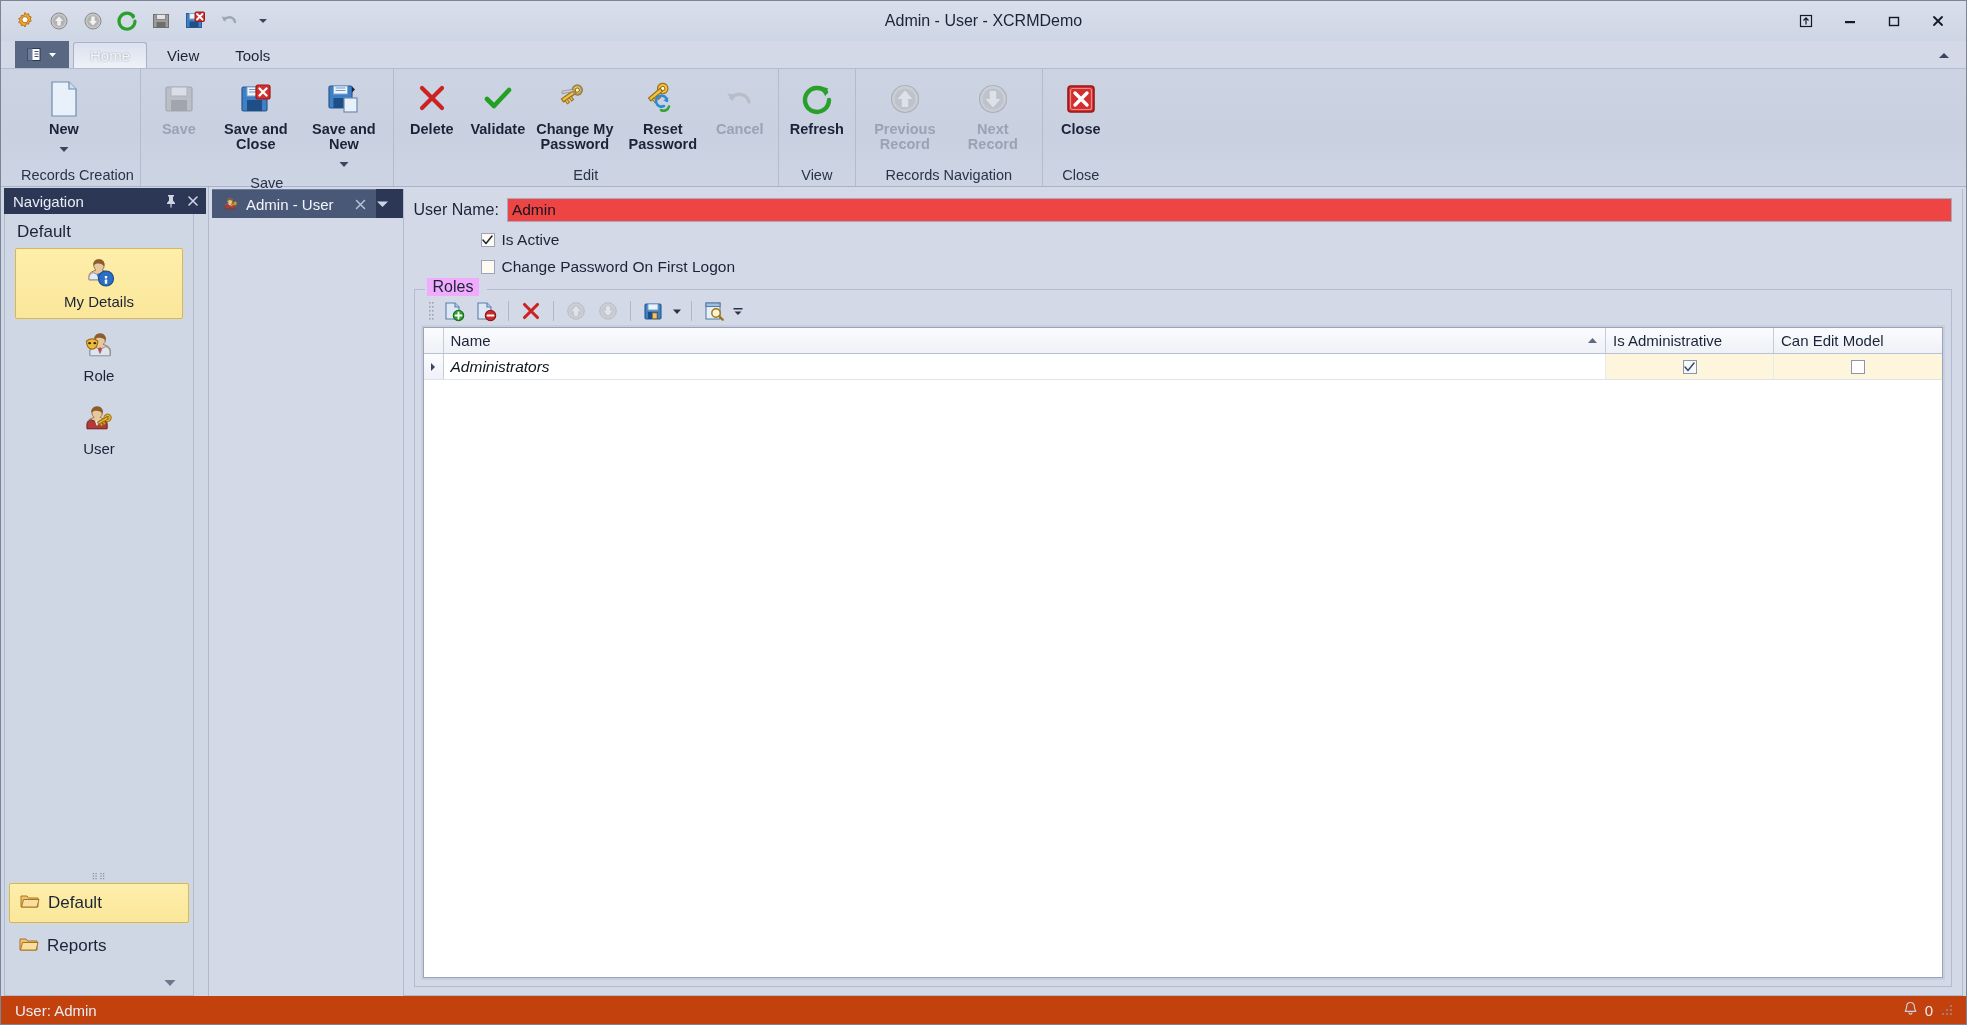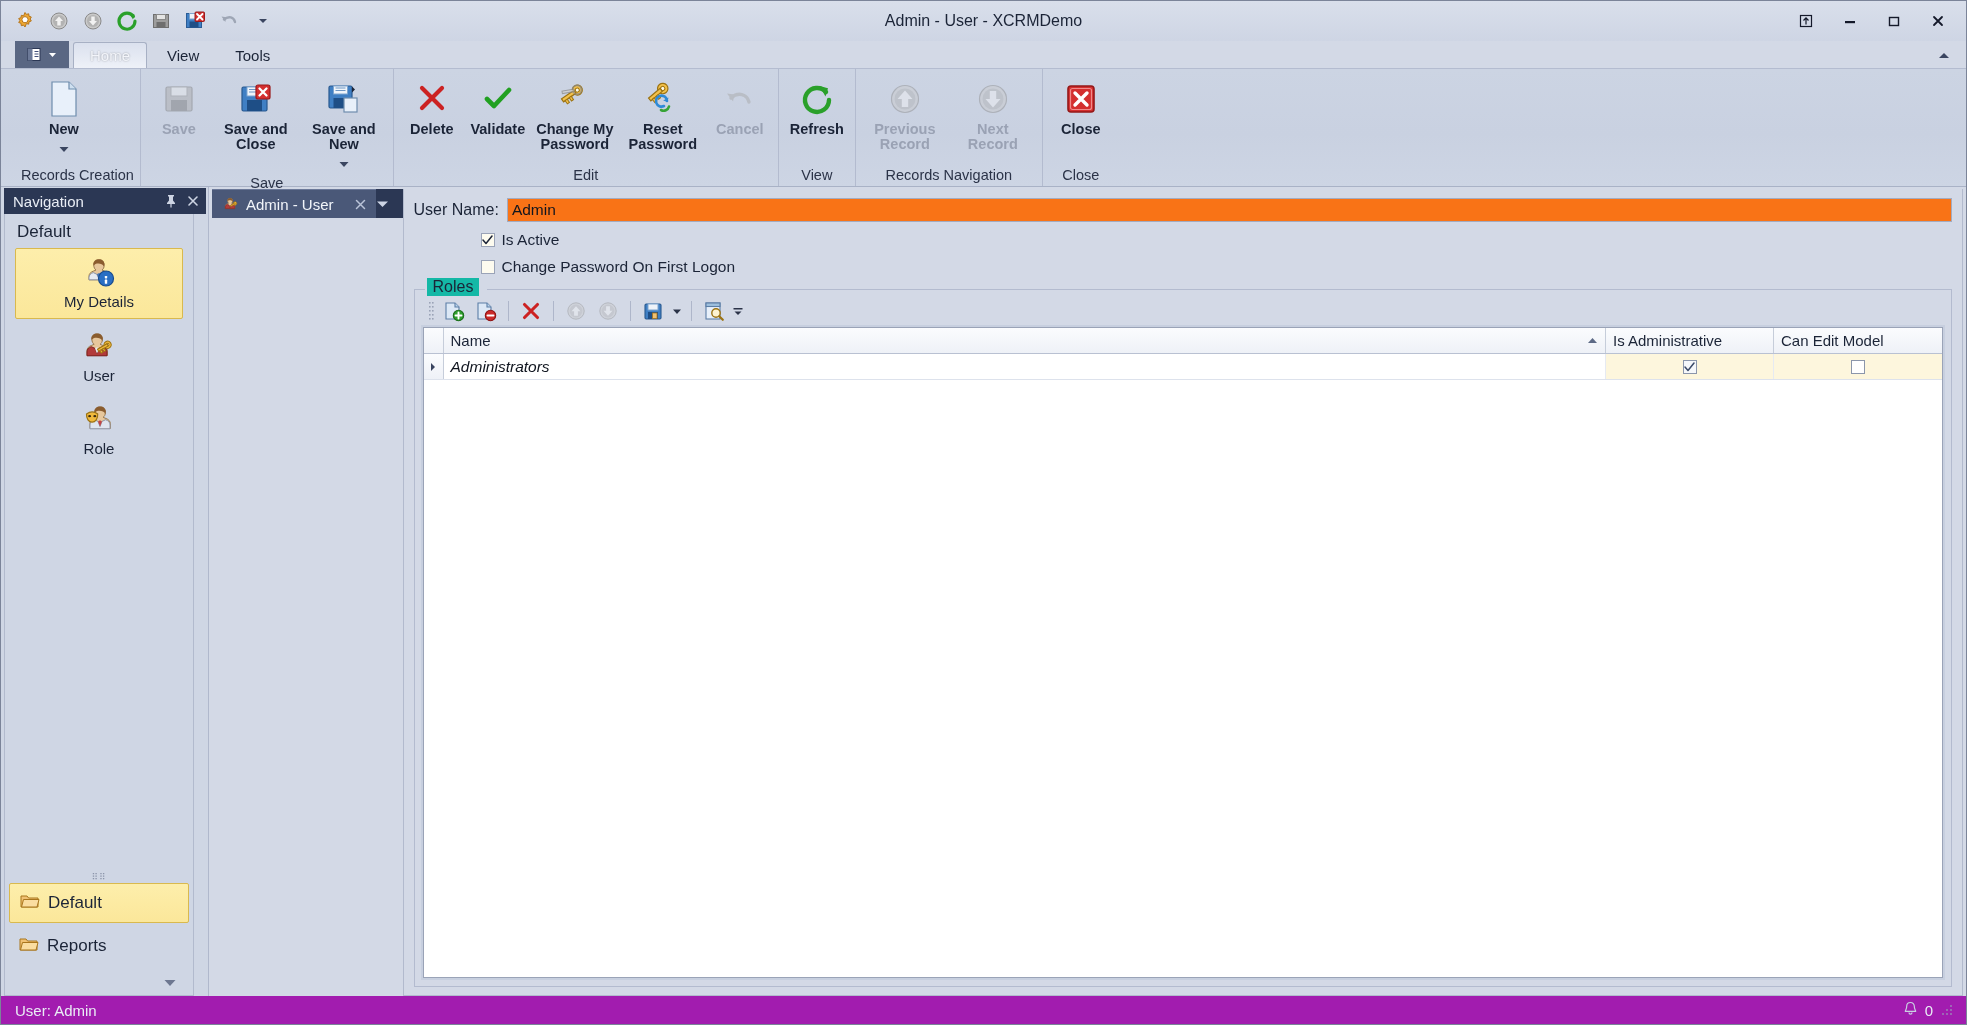--- a/index.html
+++ b/index.html
@@ -192,21 +192,21 @@
     flex: 1; display: flex; flex-direction: column;
     background: #d3d9e6;
     border: 1px solid #b2bacd; border-top: none;
     padding: 9px 10px 8px 10px; min-height: 0;
   }
 
   .form-row { display: flex; align-items: center; gap: 8px; }
   .form-label { font-size: 16px; color: #1b2437; }
   .txtinput {
     flex: 1; height: 24px;
-    background: #f97316;
+    background: #ef4444;
     border: 1px solid #a3abc0;
     display: flex; align-items: center; padding: 0 4px;
     font-size: 15.5px; color: #10151f;
   }
   .chk-row { display: flex; align-items: center; gap: 7px; margin-top: 9px; padding-left: 67px; }
   .chkbox {
     width: 14px; height: 14px;
     background: #fdfbef; border: 1px solid #9aa3b7;
     display: flex; align-items: center; justify-content: center;
   }
@@ -220,21 +220,21 @@
     display: flex; flex-direction: column;
     padding: 6px 8px 8px 8px;
   }
   .gb-topline {
     position: absolute; top: 0; left: 0; right: 0; height: 1px;
     display: flex; align-items: center;
   }
   .gb-topline .seg { height: 1px; background: #b3bbcf; }
   .gb-legend {
     position: absolute; top: -11px; left: 12px;
-    background: #14b8a6; padding: 0 6px;
+    background: #f0abfc; padding: 0 6px;
     font-size: 16px; color: #1b2437;
   }
 
   .gridtoolbar {
     height: 32px; display: flex; align-items: center; gap: 2px;
     padding-left: 4px;
   }
   .gt-grip { width: 10px; height: 20px; display:flex;align-items:center;justify-content:center; }
   .gt-btn {
     width: 30px; height: 26px; display: flex; align-items: center; justify-content: center;
@@ -276,21 +276,21 @@
     font-style: italic;
   }
   .gr-cell.indicator { width: 20px; padding: 0; justify-content: center; background: linear-gradient(to bottom,#fbfcfe,#eef1f7); border-right: 1px solid #c6cdda; }
   .gr-cell.center { justify-content: center; }
   .gr-cell.hl { background: #fdf6dd; }
   .grid-blank { flex: 1; background: #fff; }
 
   
   .statusbar {
     height: 28px; min-height: 28px;
-    background: #a21caf;
+    background: #c2410c;
     color: #e9edf5;
     display: flex; align-items: center;
     padding: 0 6px 0 14px;
     font-size: 15px;
   }
   .statusbar .right { margin-left: auto; display: flex; align-items: center; gap: 7px; padding-right: 6px; }
   .grip-dots { width: 14px; height: 14px; opacity: .55; }
 
   .ico svg, .gt-btn svg, .qat-btn svg, .nav-item svg, .doctab svg { display: block; }
 </style>
@@ -652,54 +652,54 @@
                 <path d="M17 5c3.2 0 5.2 2.2 5.2 5.2 0 2.4-1 4-2.2 4.8l2.8 1.2c2.6 1 4.2 2.6 4.2 5v3.6H7v-3.6c0-2.4 1.6-4 4.2-5l2.8-1.2c-1.2-.8-2.2-2.4-2.2-4.8C11.8 7.2 13.8 5 17 5z" fill="#e7c79c" stroke="#9a7a4e" stroke-width="1"></path>
                 <path d="M11.3 9.5c0-3.2 2.1-5.2 5.7-5.2 3.4 0 5.4 2 5.4 5 0 1-.3 1.7-.6 2.2-1-2.3-3-3-5.5-3-2.1 0-3.8.6-4.6 2.2z" fill="#8a5c2e"></path>
                 <path d="M11.2 17.6l3.6 1.6L17 24l2.2-4.8 3.6-1.6c2.6 1 4.2 2.6 4.2 5v2.2H7v-2.2c0-2.4 1.6-4 4.2-5z" fill="#e6eaf2" stroke="#8d96a8" stroke-width="1"></path>
                 <path d="M14.8 19.2L17 24l2.2-4.8-2.2-1.1z" fill="#4a76b5"></path>
                 <circle cx="24" cy="23.5" r="7.5" fill="#2a6fc4" stroke="#184b8e" stroke-width="1.2"></circle>
                 <rect x="22.8" y="21" width="2.4" height="2.4" rx=".6" fill="#fff"></rect>
                 <rect x="22.8" y="24.6" width="2.4" height="4.2" rx=".6" fill="#fff"></rect>
               </svg>
             </span>
             <span class="lbl">My Details</span>
+          </div>
+
+          <div class="nav-item">
+            <span>
+              <svg width="34" height="34" viewBox="0 0 34 34">
+                <path d="M18 5c3.3 0 5.4 2.2 5.4 5.3 0 2.5-1 4.2-2.3 5l2.9 1.2c2.7 1 4.3 2.7 4.3 5.2v4.8H8v-4.8c0-2.5 1.6-4.2 4.3-5.2l2.9-1.2c-1.3-.8-2.3-2.5-2.3-5C12.9 7.2 14.9 5 18 5z" fill="#e7c79c" stroke="#9a7a4e" stroke-width="1"></path>
+                <path d="M12.3 9.8c0-3.4 2.2-5.4 5.9-5.4 3.5 0 5.6 2 5.6 5.2 0 1-.3 1.8-.6 2.3-1-2.4-3.1-3.1-5.7-3.1-2.2 0-3.9.6-4.8 2.3z" fill="#8a5c2e"></path>
+                <path d="M12.3 17.7l3.7 1.7L18 24.5l2-5.1 3.7-1.7c2.7 1 4.3 2.7 4.3 5.2v3.9H8v-3.9c0-2.5 1.6-4.2 4.3-5.2z" fill="#dfe5ef" stroke="#8d96a8" stroke-width="1"></path>
+                <path d="M16 19.4L18 24.5l2-5.1-2-1.1z" fill="#c24545"></path>
+                <path d="M4.5 12c3.5-2.5 8-2.5 11.2 0 .2 4.6-2.2 8.2-5.6 8.2S4.3 16.6 4.5 12z" fill="#f0b93c" stroke="#9c7312" stroke-width="1.2"></path>
+                <ellipse cx="7.6" cy="14.2" rx="1.5" ry="1.1" fill="#3a2a10"></ellipse>
+                <ellipse cx="12.8" cy="14.2" rx="1.5" ry="1.1" fill="#3a2a10"></ellipse>
+              </svg>
+            </span>
+            <span class="lbl">Role</span>
           </div>
 
           <div class="nav-item">
             <span>
               <svg width="34" height="34" viewBox="0 0 34 34">
                 <path d="M15 5c3.3 0 5.4 2.2 5.4 5.3 0 2.5-1 4.2-2.3 5l2.9 1.2c2.7 1 4.3 2.7 4.3 5.2v4.8H5v-4.8c0-2.5 1.6-4.2 4.3-5.2l2.9-1.2c-1.3-.8-2.3-2.5-2.3-5C9.9 7.2 11.9 5 15 5z" fill="#e7c79c" stroke="#9a7a4e" stroke-width="1"></path>
                 <path d="M9.3 9.8c0-3.4 2.2-5.4 5.9-5.4 3.5 0 5.6 2 5.6 5.2 0 1-.3 1.8-.6 2.3-1-2.4-3.1-3.1-5.7-3.1-2.2 0-3.9.6-4.8 2.3z" fill="#8a5c2e"></path>
                 <path d="M9.3 17.7l3.7 1.7L15 24.5l2-5.1 3.7-1.7c2.7 1 4.3 2.7 4.3 5.2v3.9H5v-3.9c0-2.5 1.6-4.2 4.3-5.2z" fill="#b23a3a" stroke="#7e2020" stroke-width="1"></path>
                 <path d="M13 19.4L15 24.5l2-5.1-2-1.1z" fill="#e8edf4"></path>
                 <g transform="rotate(-30 24 19)">
                   <circle cx="27" cy="17" r="3.6" fill="#f0b93c" stroke="#9c7312" stroke-width="1.1"></circle>
                   <circle cx="27" cy="17" r="1.4" fill="#fff8e4" stroke="#9c7312" stroke-width=".9"></circle>
                   <rect x="16" y="15.8" width="11" height="2.5" fill="#f0b93c" stroke="#9c7312" stroke-width="1"></rect>
                   <rect x="17.3" y="18.1" width="1.8" height="3" fill="#f0b93c" stroke="#9c7312" stroke-width=".9"></rect>
                   <rect x="20.5" y="18.1" width="1.8" height="3" fill="#f0b93c" stroke="#9c7312" stroke-width=".9"></rect>
                 </g>
               </svg>
             </span>
             <span class="lbl">User</span>
-          </div>
-
-          <div class="nav-item">
-            <span>
-              <svg width="34" height="34" viewBox="0 0 34 34">
-                <path d="M18 5c3.3 0 5.4 2.2 5.4 5.3 0 2.5-1 4.2-2.3 5l2.9 1.2c2.7 1 4.3 2.7 4.3 5.2v4.8H8v-4.8c0-2.5 1.6-4.2 4.3-5.2l2.9-1.2c-1.3-.8-2.3-2.5-2.3-5C12.9 7.2 14.9 5 18 5z" fill="#e7c79c" stroke="#9a7a4e" stroke-width="1"></path>
-                <path d="M12.3 9.8c0-3.4 2.2-5.4 5.9-5.4 3.5 0 5.6 2 5.6 5.2 0 1-.3 1.8-.6 2.3-1-2.4-3.1-3.1-5.7-3.1-2.2 0-3.9.6-4.8 2.3z" fill="#8a5c2e"></path>
-                <path d="M12.3 17.7l3.7 1.7L18 24.5l2-5.1 3.7-1.7c2.7 1 4.3 2.7 4.3 5.2v3.9H8v-3.9c0-2.5 1.6-4.2 4.3-5.2z" fill="#dfe5ef" stroke="#8d96a8" stroke-width="1"></path>
-                <path d="M16 19.4L18 24.5l2-5.1-2-1.1z" fill="#c24545"></path>
-                <path d="M4.5 12c3.5-2.5 8-2.5 11.2 0 .2 4.6-2.2 8.2-5.6 8.2S4.3 16.6 4.5 12z" fill="#f0b93c" stroke="#9c7312" stroke-width="1.2"></path>
-                <ellipse cx="7.6" cy="14.2" rx="1.5" ry="1.1" fill="#3a2a10"></ellipse>
-                <ellipse cx="12.8" cy="14.2" rx="1.5" ry="1.1" fill="#3a2a10"></ellipse>
-              </svg>
-            </span>
-            <span class="lbl">Role</span>
           </div>
         </div>
 
         <div class="nav-splitter">
           <span class="dots">⠿⠿</span>
         </div>
 
         <div class="nav-bar selected">
           <span>
             <svg width="20" height="16" viewBox="0 0 20 16">

